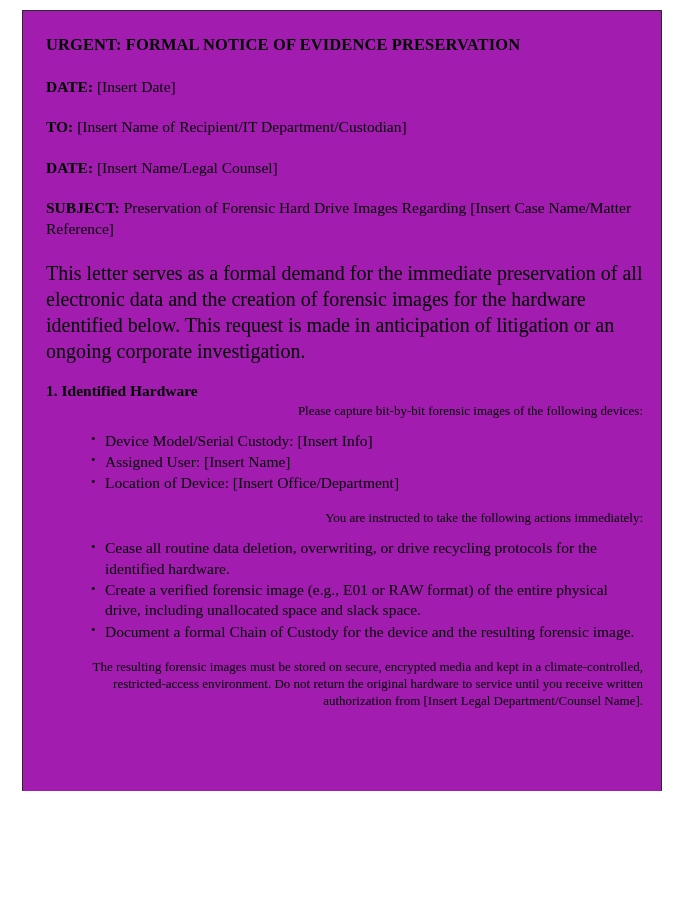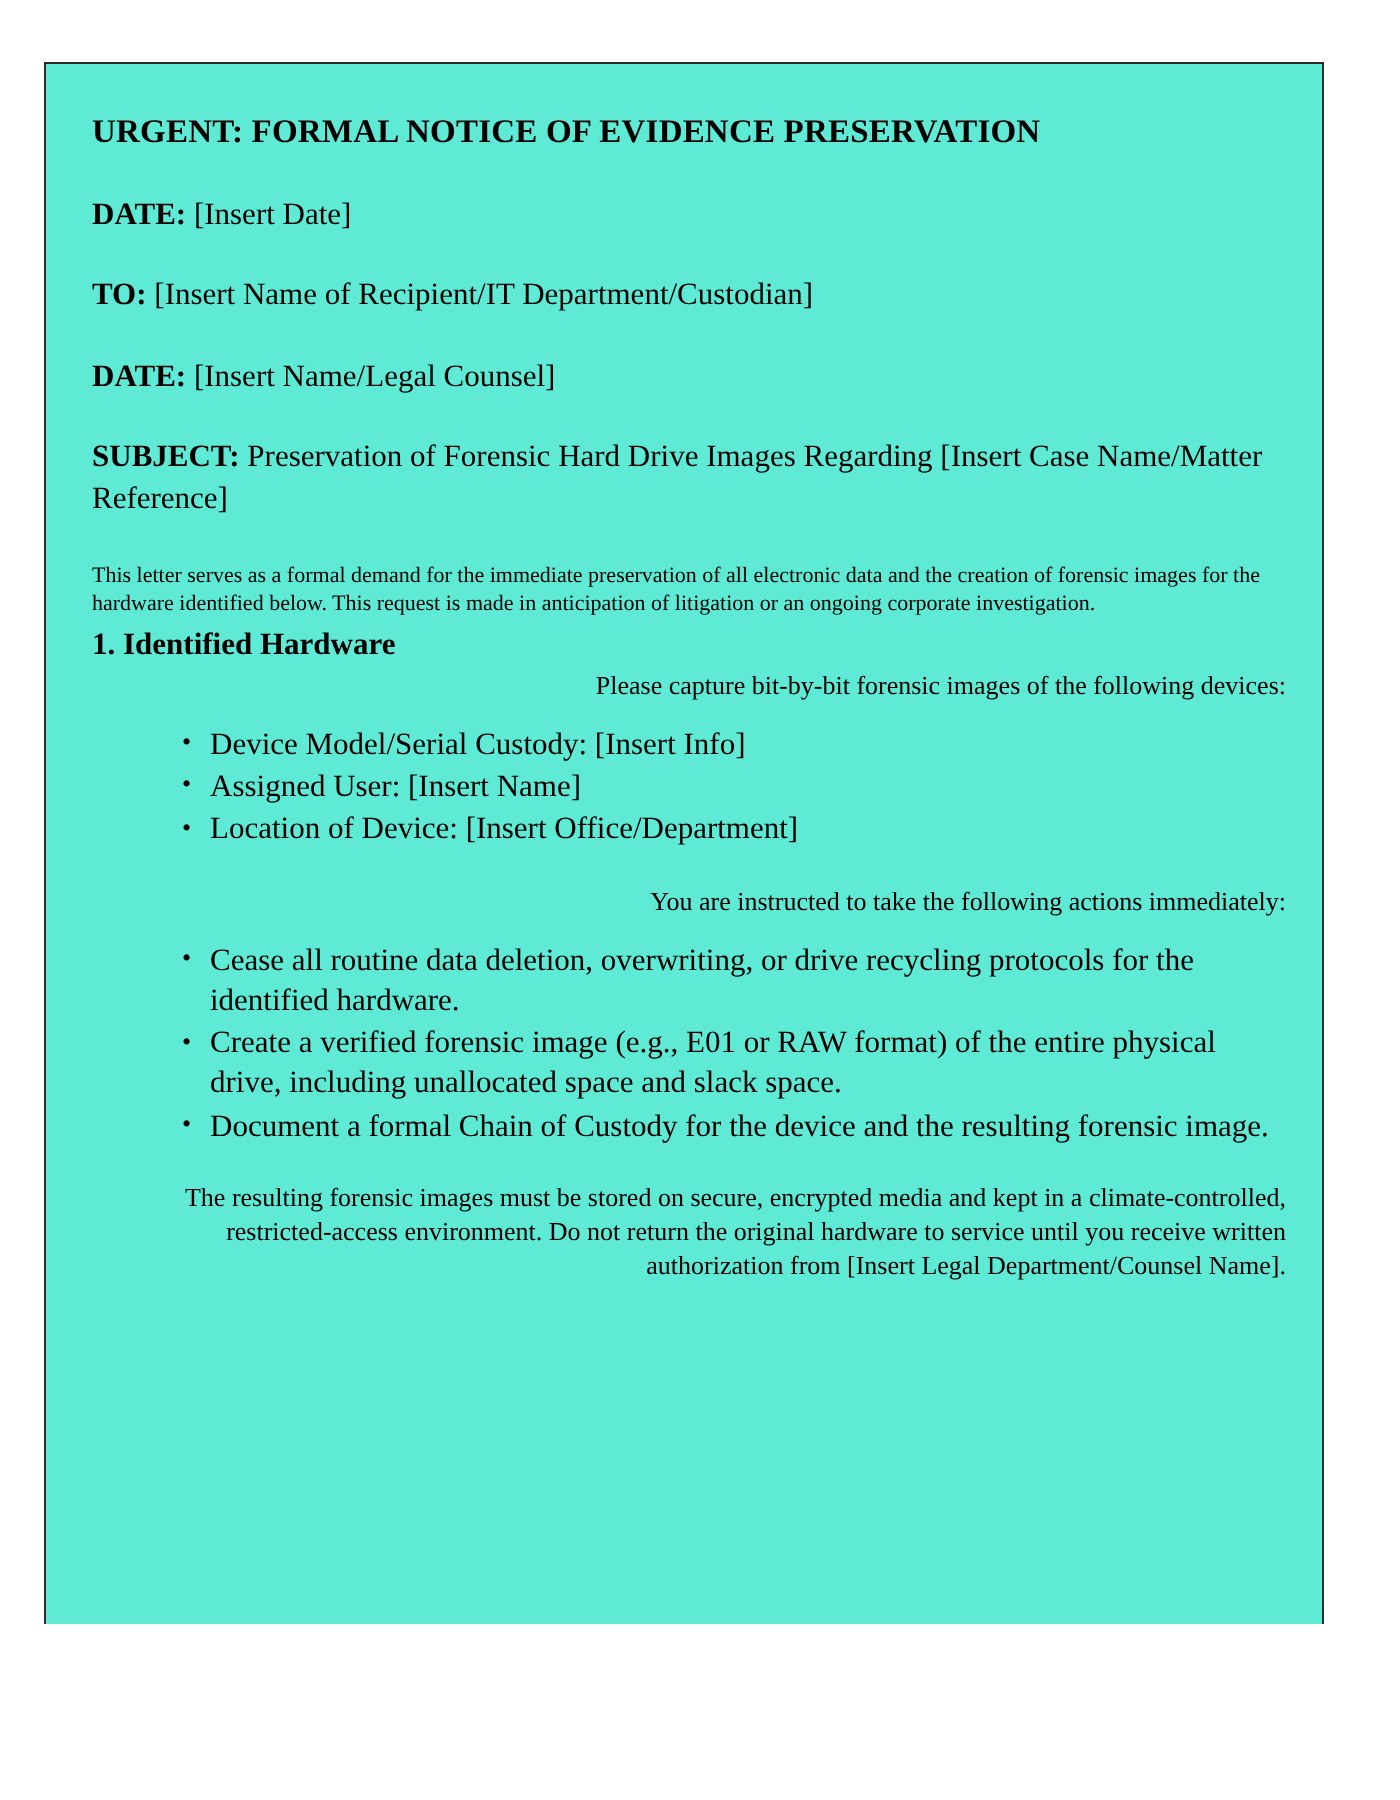--- a/index.html
+++ b/index.html
@@ -11,27 +11,27 @@
     width: 700px;
     height: 900px;
     overflow: hidden;
     font-family: "Liberation Serif", "DejaVu Serif", serif;
     color: #000000;
   }
 
   #page {
     position: absolute;
     left: 22px;
-    top: 31px;
+    top: 10px;
     width: 640px;
     height: 781px;
     border: 1px solid #2b2b2b;
     border-bottom: none;
     box-sizing: border-box;
-    background: #5eead4;
+    background: #a21caf;
     overflow: hidden;
   }
 
   #doc {
     padding: 24px 18px 0 23px;
   }
 
   .title {
     font-size: 16.5px;
     font-weight: bold;
@@ -49,23 +49,23 @@
     font-weight: bold;
   }
 
   .salutation {
     font-size: 15.5px;
     line-height: 1.33;
     margin: 0 0 21px 0;
   }
 
   .para {
-    font-size: 11px;
+    font-size: 20px;
     line-height: 1.31;
-    margin: 0 0 4px 0;
+    margin: 0 0 17px 0;
     text-align: left;
   }
 
   .section-head {
     font-size: 15.5px;
     font-weight: bold;
     line-height: 1.3;
     margin: 0;
   }
 

